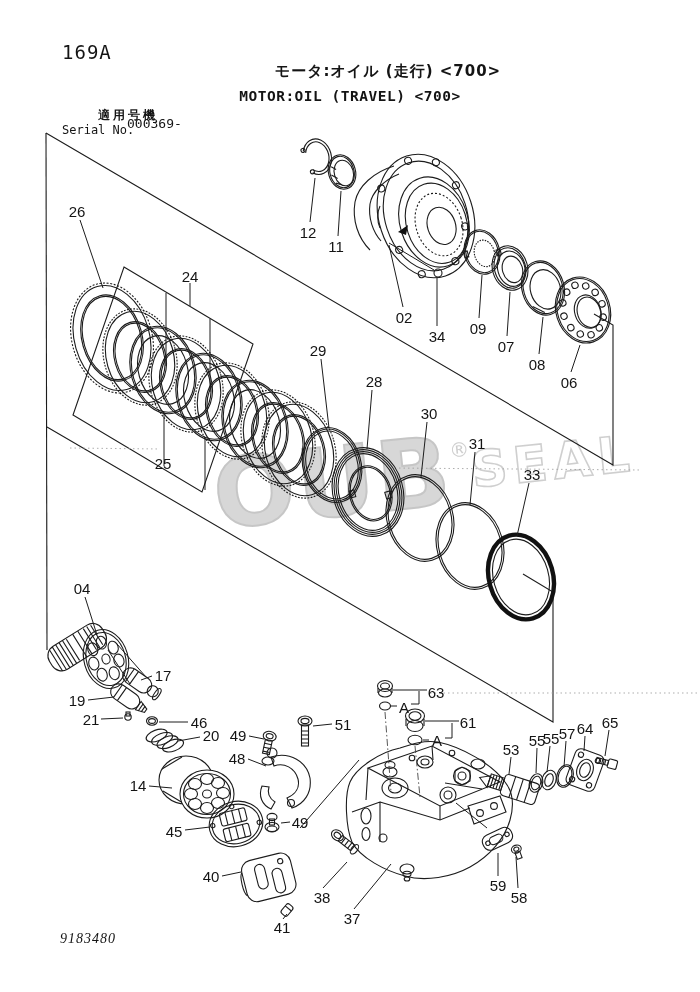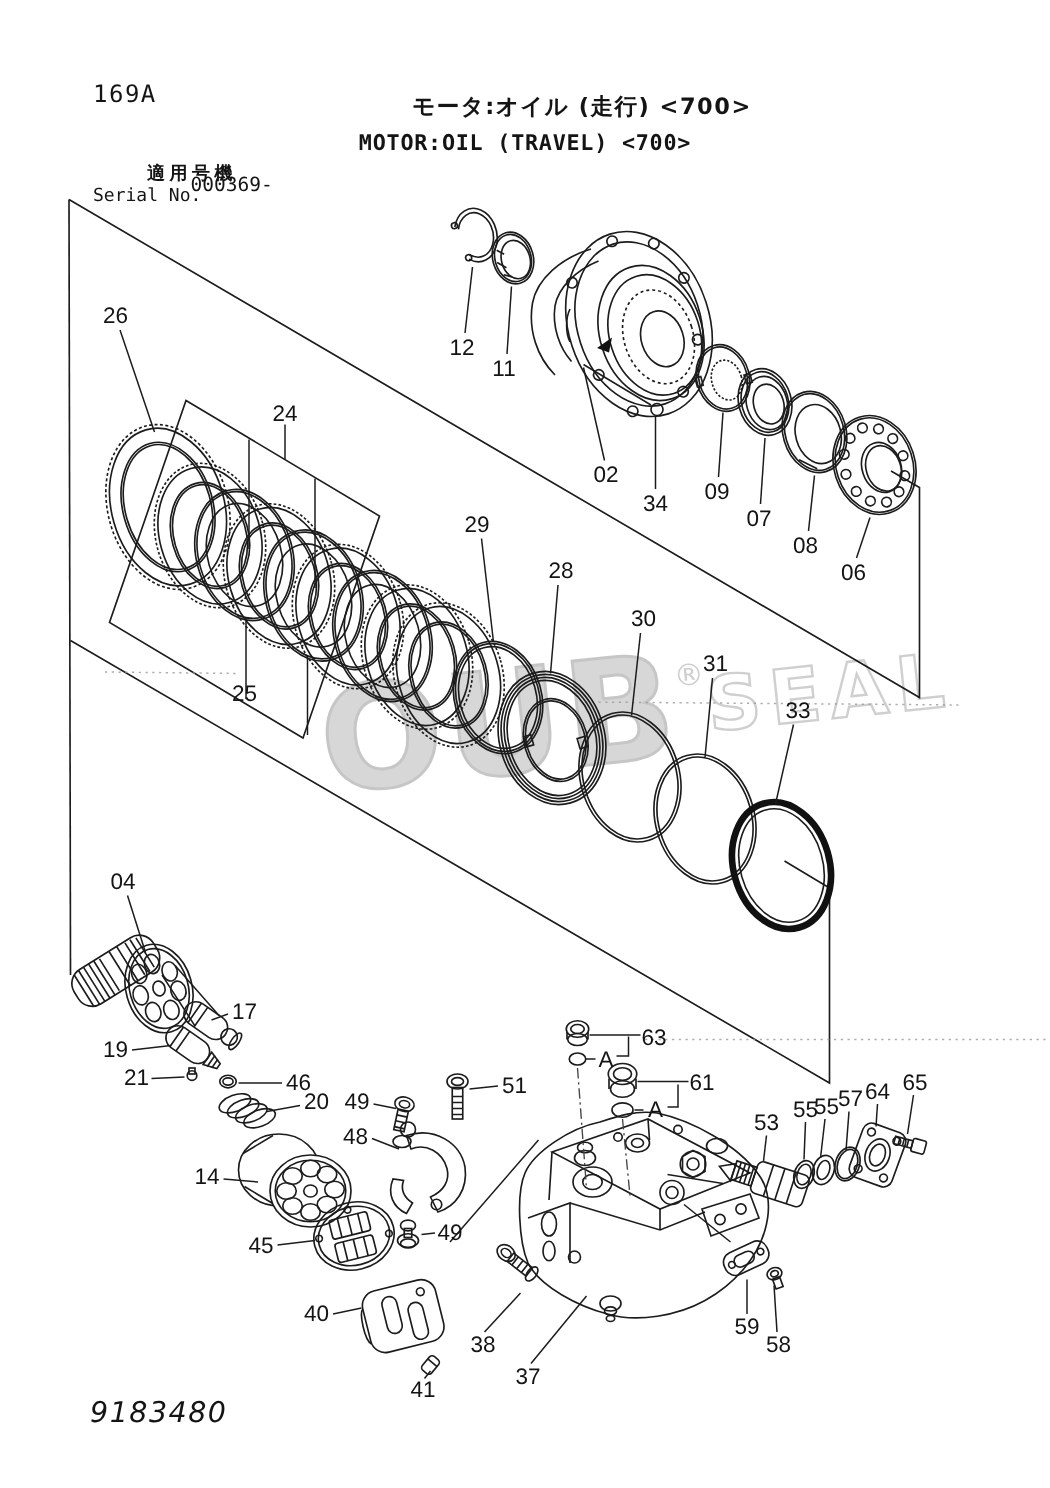--- a/index.html
+++ b/index.html
@@ -1,26 +1,26 @@
 <!DOCTYPE html>
 <html><head>
 <meta charset="utf-8">
 <style>
   html,body{margin:0;padding:0;background:#fff;}
   #page{position:relative;width:700px;height:992px;background:#ffffff;overflow:hidden;
         font-family:"DejaVu Sans",sans-serif;color:#141414;}
   .abs{position:absolute;}
   .mono{font-family:"DejaVu Sans Mono",monospace;}
-  #page-code{left:62px;top:41px;font-size:16px;letter-spacing:1px;margin-top:12px;}
+  #page-code{left:62px;top:41px;font-size:19px;letter-spacing:1px;}
   #title-jp{left:0;top:62px;width:700px;text-align:center;font-size:15px;font-weight:bold;letter-spacing:1px;padding-left:38px;}
   #title-en{left:0;top:88px;width:700px;text-align:center;font-size:14.5px;font-weight:bold;letter-spacing:.5px;}
   #serial-jp{left:62px;top:107px;font-size:12px;font-weight:bold;letter-spacing:3px;margin-left:36px;}
   #serial-en{left:62px;top:123px;font-size:12px;font-weight:normal;}
   #serial-val{left:127px;top:116px;font-size:13px;}
-  #doc-number{left:60px;top:931px;font-size:19px;font-style:italic;letter-spacing:1px;}
+  #doc-number{left:60px;top:931px;font-size:14px;font-style:italic;letter-spacing:1px;font-family:Liberation Serif, serif;}
   #watermark{left:208px;top:440px;transform:rotate(-6deg);transform-origin:left top;
      white-space:nowrap;opacity:.8;pointer-events:none;}
   #watermark .wm-big{font-size:96px;font-weight:bold;color:#cecece;-webkit-text-stroke:2px #b9b9b9;letter-spacing:2px;}
   #watermark .wm-reg{font-size:20px;color:#c2c2c2;vertical-align:46px;}
   #watermark .wm-seal{font-size:50px;font-weight:bold;color:transparent;-webkit-text-stroke:1.6px #c4c4c4;
      letter-spacing:6px;vertical-align:14px;}
   svg{position:absolute;left:0;top:0;}
   .ln{stroke:#1c1c1c;stroke-width:1.1;fill:none;}
   .ldr{stroke:#1c1c1c;stroke-width:1;fill:none;}
   .dot{stroke:#9a9a9a;stroke-width:1;stroke-dasharray:1.5 3;fill:none;opacity:.8;}

